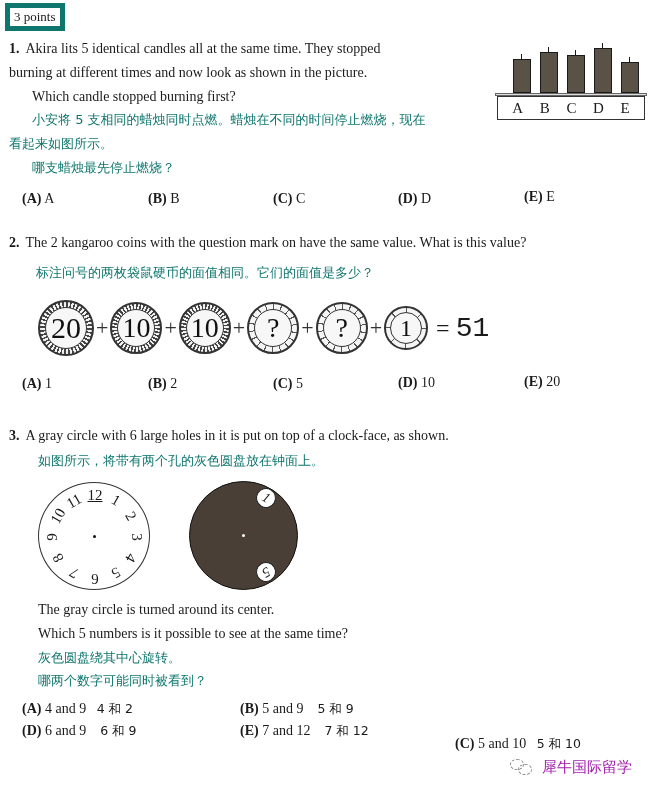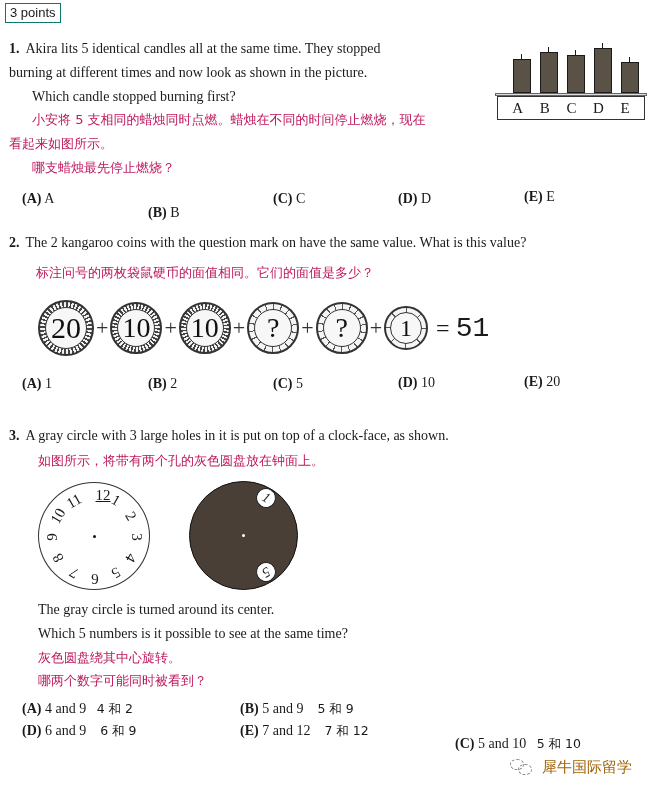--- a/index.html
+++ b/index.html
@@ -6,40 +6,40 @@
     html, body { width: 650px; height: 800px; background: #ffffff; overflow: hidden; }
     body {
       position: relative;
       font-family: "DejaVu Serif", "Liberation Serif", serif;
       color: #1a1a1a;
       font-size: 13.5px;
     }
     .abs { position: absolute; }
     .points-box {
       left: 5px; top: 3px;
-      border: 1px solid #0f766e;
+      border: 5px solid #0f766e;
       padding: 0 4px;
       font-size: 13px;
       line-height: 18px;
-      font-family: Liberation Sans, sans-serif;
+      font-family: Liberation Serif, serif;
     }
     .line {
       position: absolute;
       white-space: nowrap;
       font-family: "Liberation Serif", serif;
       font-size: 14px;
       line-height: 18px;
     }
     .cn {
       position: absolute;
       white-space: nowrap;
       font-family: "DejaVu Sans", sans-serif;
       font-size: 13px;
       line-height: 18px;
-      color: #be185d;
+      color: #0f766e;
     }
     .qnum { font-weight: bold; margin-right: 6px; }
     .opt {
       position: absolute;
       white-space: nowrap;
       font-family: "Liberation Serif", serif;
       font-size: 14px;
       line-height: 18px;
     }
     .opt .lbl { font-weight: bold; }
@@ -148,21 +148,21 @@
       display: flex; align-items: center; justify-content: center;
       font-family: "Liberation Serif", serif;
       font-style: italic;
       font-size: 14px;
     }
 
     
     .watermark {
       left: 510px; top: 758px;
       display: flex; align-items: center;
-      color: #a16207;
+      color: #a21caf;
       font-family: "DejaVu Sans", sans-serif;
       font-size: 15px;
     }
     .wm-icon {
       width: 24px; height: 18px; margin-right: 8px; position: relative;
     }
     .wm-icon .b1 {
       position: absolute; left: 0; top: 0; width: 14px; height: 11px;
       border: 1px dashed #888; border-radius: 50%;
     }
@@ -206,21 +206,21 @@
     <div class="shelf">
       <span>A</span>
       <span>B</span>
       <span>C</span>
       <span>D</span>
       <span>E</span>
     </div>
   </div>
 
   <div class="opt" style="left:22px; top:190px;"><span class="lbl">(A)</span> <span>A</span></div>
-  <div class="opt" style="left:148px; top:204px;"><span class="lbl">(B)</span> <span>B</span></div>
+  <div class="opt" style="left:148px; top:190px;"><span class="lbl">(B)</span> <span>B</span></div>
   <div class="opt" style="left:273px; top:190px;"><span class="lbl">(C)</span> <span>C</span></div>
   <div class="opt" style="left:398px; top:190px;text-align:right;"><span class="lbl">(D)</span> <span>D</span></div>
   <div class="opt" style="left:524px; top:188px;"><span class="lbl">(E)</span> <span>E</span></div>
 </div>
 
 <div>
   <div class="line" style="left:9px; top:234px;">
     <span class="qnum">2.</span><span>The 2 kangaroo coins with the question mark on have the same value. What is this value?</span>
   </div>
   <div class="cn" style="left:36px; top:264px;">标注问号的两枚袋鼠硬币的面值相同。它们的面值是多少？</div>
@@ -267,27 +267,27 @@
 
   <div class="opt" style="left:22px; top:375px;"><span class="lbl">(A)</span> <span>1</span></div>
   <div class="opt" style="left:148px; top:375px;"><span class="lbl">(B)</span> <span>2</span></div>
   <div class="opt" style="left:273px; top:375px;"><span class="lbl">(C)</span> <span>5</span></div>
   <div class="opt" style="left:398px; top:374px;"><span class="lbl">(D)</span> <span>10</span></div>
   <div class="opt" style="left:524px; top:373px;"><span class="lbl">(E)</span> <span>20</span></div>
 </div>
 
 <div>
   <div class="line" style="left:9px; top:427px;">
-    <span class="qnum">3.</span><span>A gray circle with 3 large holes in it is put on top of a clock-face, as shown.</span>
+    <span class="qnum">3.</span><span>A gray circle with 6 large holes in it is put on top of a clock-face, as shown.</span>
   </div>
   <div class="cn" style="left:38px; top:452px;">如图所示，将带有两个孔的灰色圆盘放在钟面上。</div>
 
   <div class="abs clock">
 
-    <span class="num" style="left:64px; top:12px; transform:rotate(0deg);text-decoration:underline;">12</span>
+    <span class="num" style="left:56px; top:12px; transform:rotate(0deg);text-decoration:underline;">12</span>
     <span class="num" style="left:77px; top:17px; transform:rotate(30deg);">1</span>
     <span class="num" style="left:92px; top:33px; transform:rotate(60deg);">2</span>
     <span class="num" style="left:98px; top:54px; transform:rotate(90deg);">3</span>
     <span class="num" style="left:92px; top:75px; transform:rotate(120deg);">4</span>
     <span class="num" style="left:77px; top:90px; transform:rotate(150deg);">5</span>
     <span class="num" style="left:56px; top:96px; transform:rotate(180deg);">6</span>
     <span class="num" style="left:35px; top:90px; transform:rotate(210deg);">7</span>
     <span class="num" style="left:19px; top:75px; transform:rotate(240deg);">8</span>
     <span class="num" style="left:13px; top:54px; transform:rotate(270deg);">9</span>
     <span class="num" style="left:19px; top:33px; transform:rotate(300deg);">10</span>

